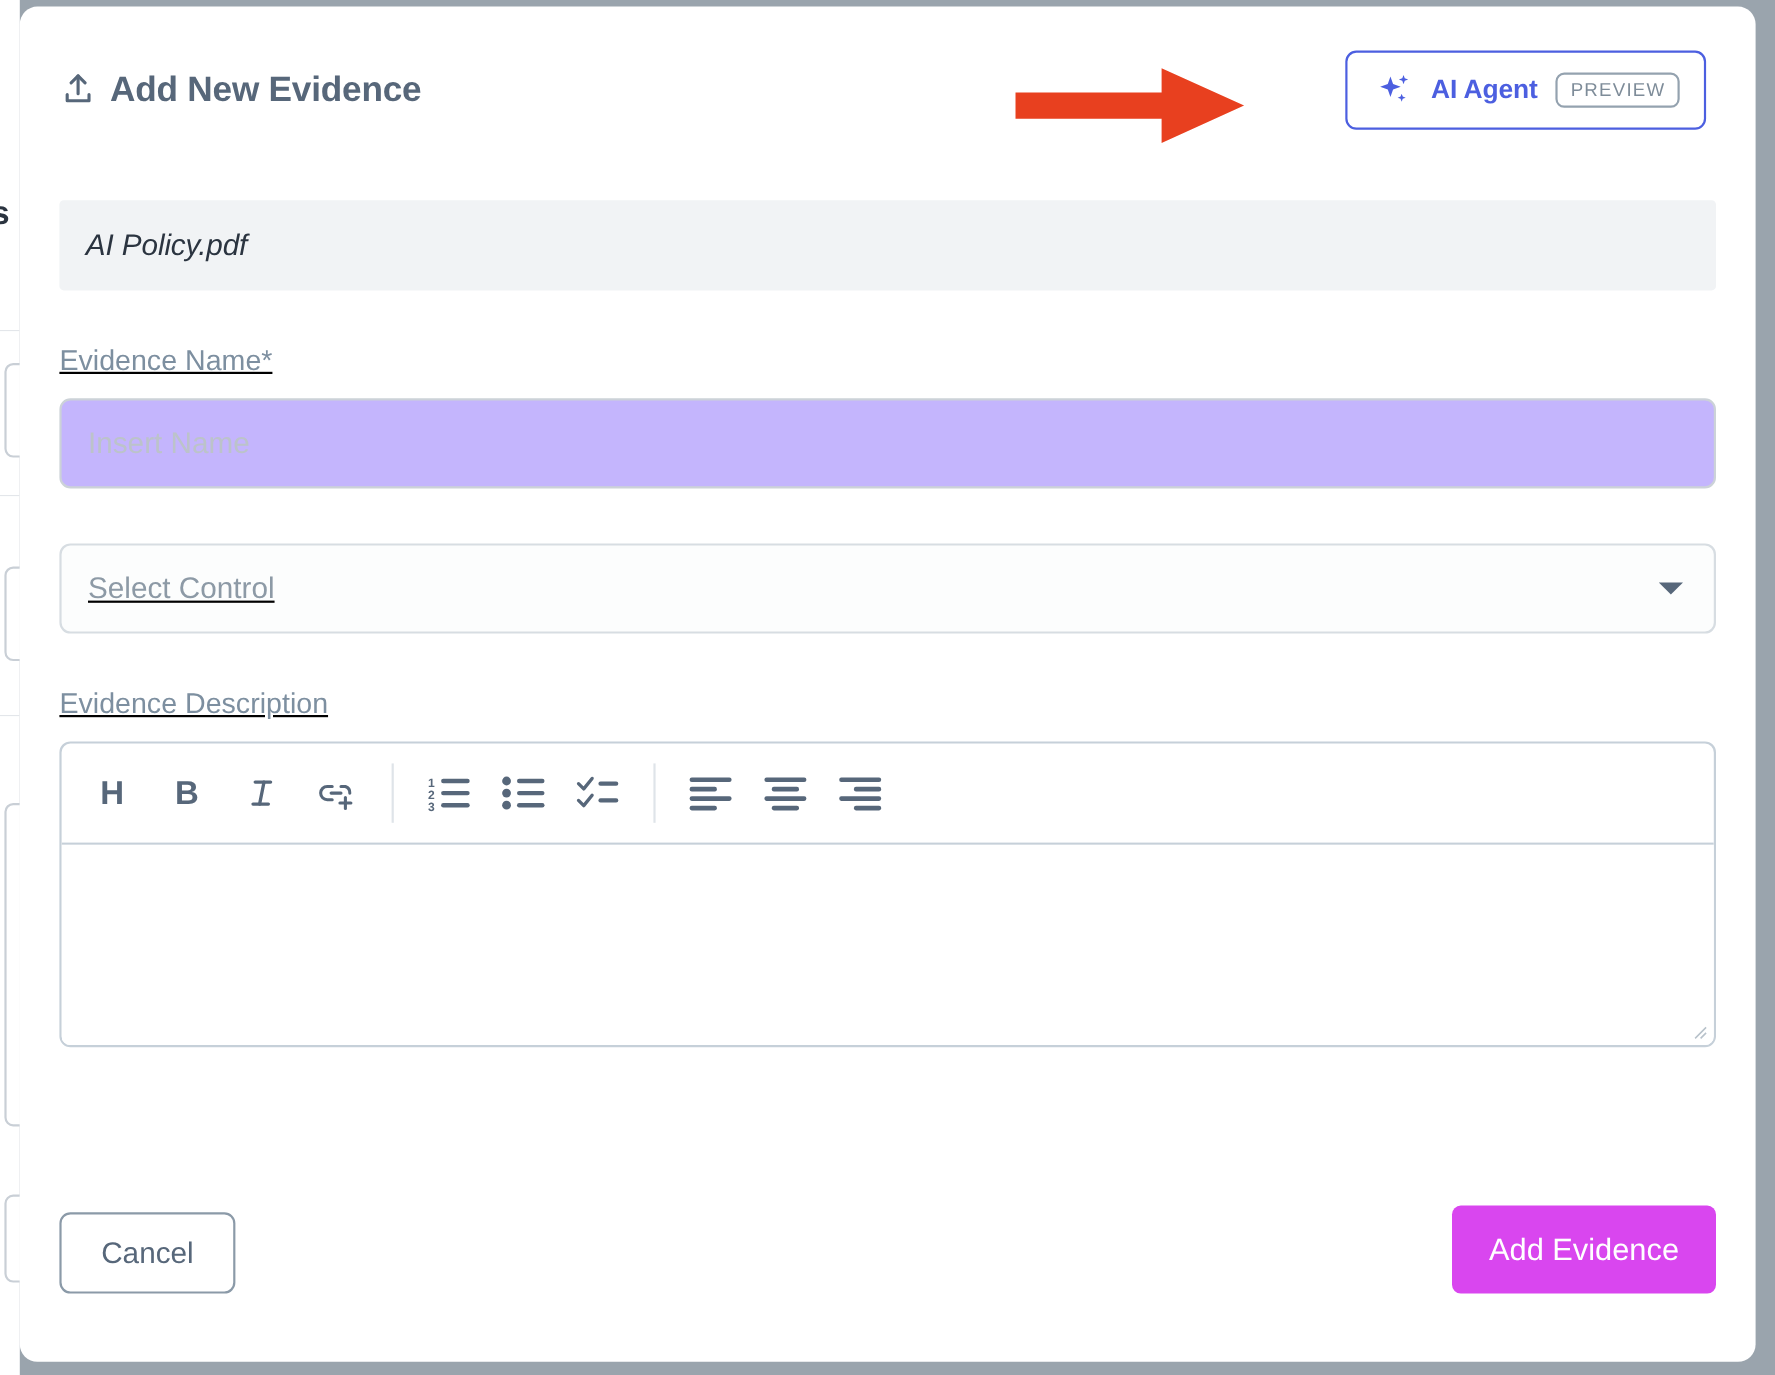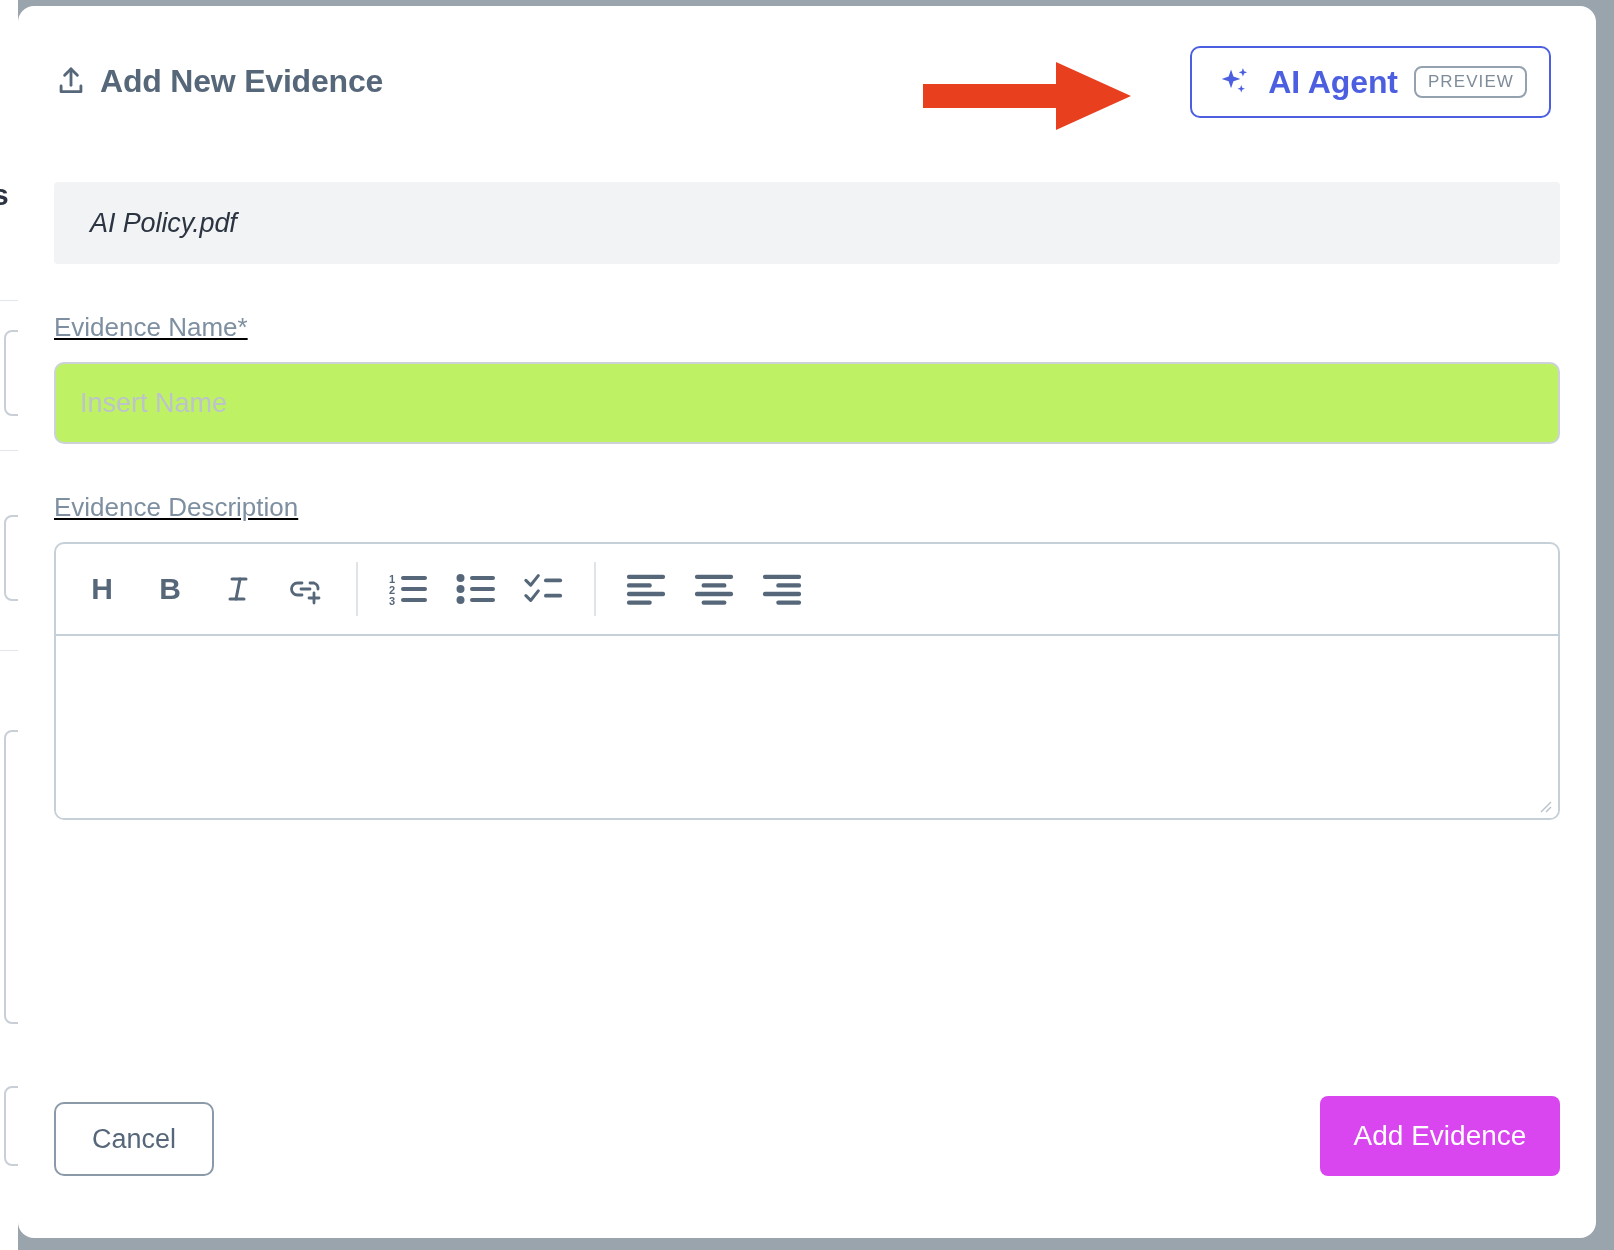--- a/index.html
+++ b/index.html
@@ -114,21 +114,21 @@
     background: #ffffff;
     cursor: pointer;
   }
   .sparkle-icon {
     width: 34px;
     height: 34px;
     display: block;
     flex: none;
   }
   .ai-agent-label {
-    font-size: 32px;
+    font-size: 24px;
     font-weight: 700;
     color: #4c5fe0;
     letter-spacing: -0.1px;
     line-height: 1;
   }
   .preview-badge {
     border: 2px solid #94a2af;
     border-radius: 8px;
     color: #7e8c99;
     font-size: 17px;
@@ -159,21 +159,21 @@
     box-sizing: border-box;
   }
 
   .filename-bar {
     margin-top: 24px;
     height: 82px;
     background: #f1f3f5;
     border-radius: 4px;
     display: flex;
     align-items: center;
-    padding: 0 36px;
+    padding: 0 24px;
     box-sizing: border-box;
   }
   .filename-text {
     font-style: italic;
     font-size: 27px;
     color: #2b3440;
     letter-spacing: -0.1px;
   }
 
   .field-block { margin-top: 50px; text-decoration: underline; }
@@ -184,21 +184,21 @@
     margin-bottom: 22px;
     display: block;
   }
 
   .text-input {
     width: 100%;
     height: 82px;
     box-sizing: border-box;
     border: 2px solid #ccd2d8;
     border-radius: 10px;
-    background: #bef264;
+    background: #c4b5fd;
     font-size: 27px;
     color: #2b3440;
     padding: 0 24px;
     font-family: "Liberation Sans", sans-serif;
     outline: none;
   }
   .text-input::placeholder { color: #bcc3ca; }
 
   .select-control {
     position: relative;
@@ -376,20 +376,24 @@
         <div class="filename-bar">
           <span class="filename-text">AI Policy.pdf</span>
         </div>
 
         <div class="field-block">
           <span class="field-label">Evidence Name*</span>
           <input class="text-input" type="text" placeholder="Insert Name" style="">
         </div>
 
         <div class="field-block">
+          <div class="select-control">
+            <span class="select-placeholder">Select Control</span>
+            <span class="select-caret"></span>
+          </div>
         </div>
 
         <div class="field-block">
           <span class="field-label">Evidence Description</span>
 
           <div class="editor-wrap">
             <div class="editor-toolbar">
 
               <div class="tb-group">
                 <button class="tb-btn">

